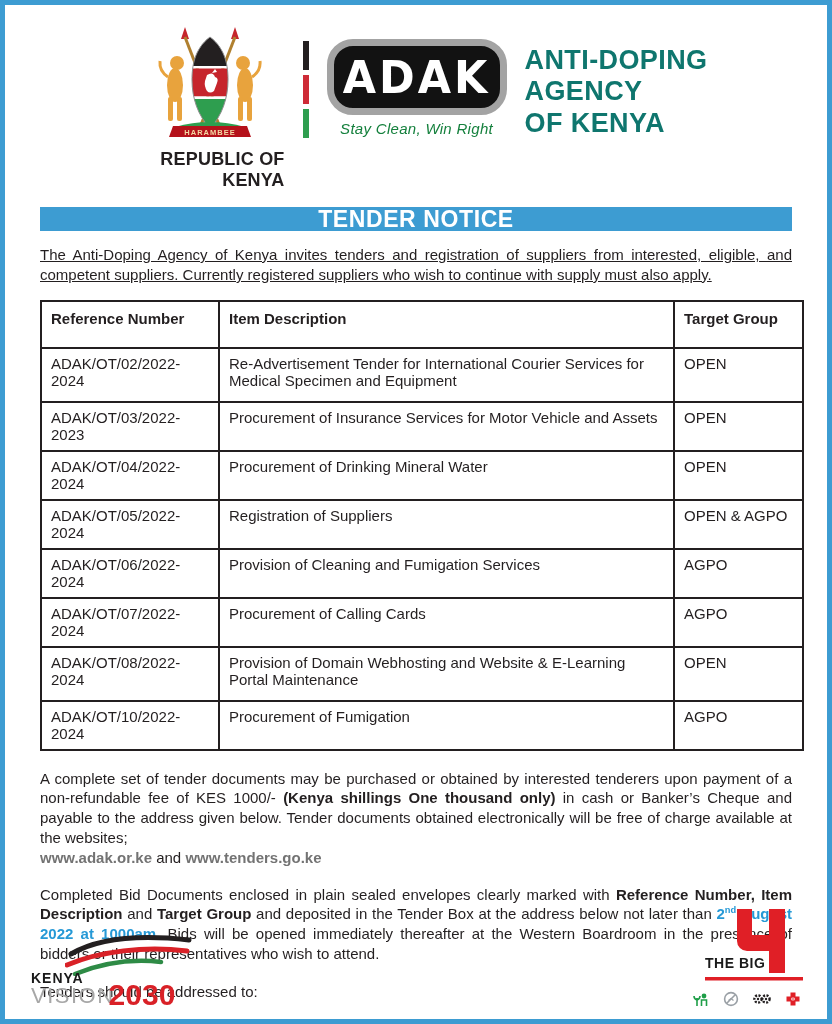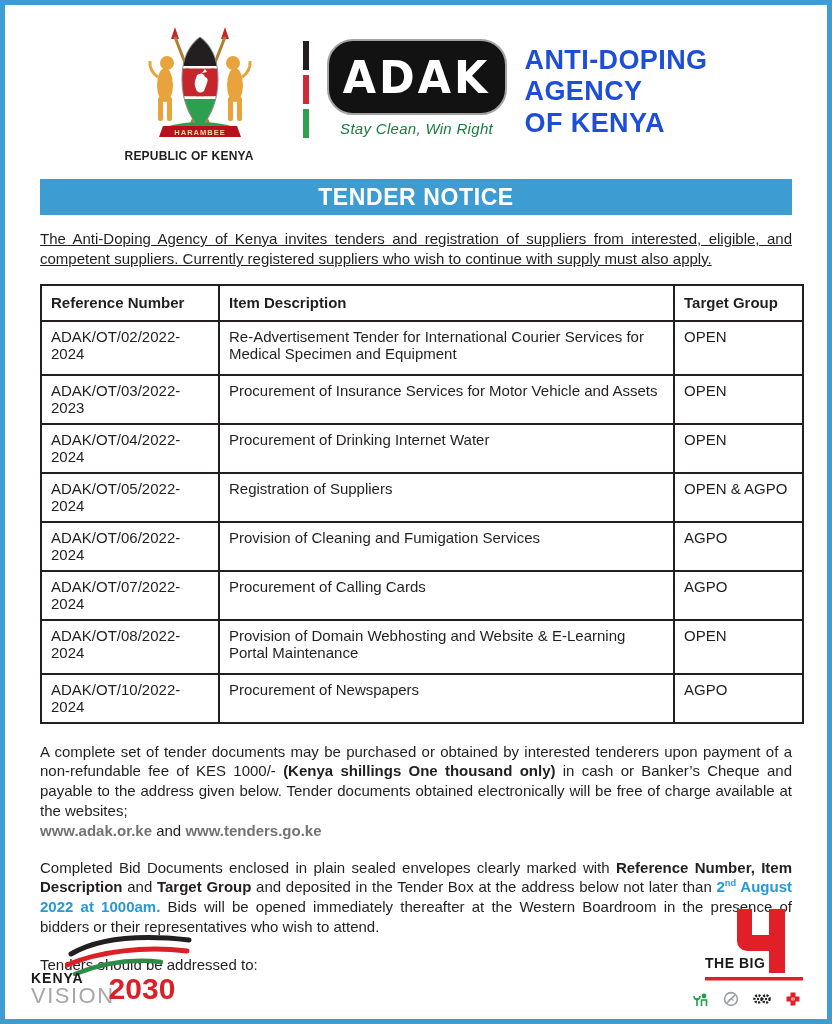--- a/index.html
+++ b/index.html
@@ -9,48 +9,48 @@
     background:#ffffff;
     color:#231f20;
     border:5px solid #3d9cd2;
     position:relative;
     overflow:hidden;
   }
   .page { padding:20px 35px 0 35px; }
 
   
   .header { display:flex; justify-content:center; align-items:flex-start; gap:18px; }
-  .coat-block { width:160px; text-align:left; }
-  .coat-caption { font-size:12px; font-weight:bold; letter-spacing:.2px; margin-top:2px; }
+  .coat-block { width:160px; text-align:right; }
+  .coat-caption { font-size:18px; font-weight:bold; letter-spacing:.2px; margin-top:2px; }
   .tricolor-divider { display:flex; flex-direction:column; gap:5px; margin-top:16px; }
   .tricolor-divider span { width:6px; height:29px; display:block; }
   .seg-black { background:#231f20; }
   .seg-red   { background:#ce2b37; }
   .seg-green { background:#2e9e4f; }
 
   .adak-block { margin-top:14px; text-align:center; }
   .adak-badge {
     width:180px; height:76px; background:#121212;
-    border:2px solid #a3a3a3; border-radius:26px;
+    border:7px solid #a3a3a3; border-radius:26px;
     display:flex; align-items:center; justify-content:center;
   }
   .adak-word {
     color:#ffffff; font-size:43px; font-weight:800; letter-spacing:3px;
     transform:scaleY(1.05); font-family:"DejaVu Sans","Liberation Sans",sans-serif;
   }
   .adak-tagline { font-size:15px; font-style:italic; color:#15803d; margin-top:5px; letter-spacing:.3px; }
 
   .agency-name {
-    margin-top:20px; font-size:27px; font-weight:800; color:#1d4ed8;
+    margin-top:20px; font-size:27px; font-weight:800; color:#0f766e;
     line-height:1.16; letter-spacing:.4px;
   }
 
   
   .banner {
-    margin-top:16px; background:#3d9cd2; height:36px;
+    margin-top:16px; background:#3d9cd2; height:24px;
     display:flex; align-items:center; justify-content:center;
   }
   .banner h1 { color:#ffffff; font-size:23px; font-weight:800; letter-spacing:.6px; }
 
   
   .para { font-size:15px; line-height:1.32; text-align:justify; }
   .intro { margin-top:14px;text-decoration:underline; }
   .bold { font-weight:bold; }
   .blue-link { color:#737373; font-weight:bold; text-decoration:none; }
   .blue-bold { color:#2699d6; font-weight:bold; }
@@ -60,31 +60,31 @@
   table.tenders {
     width:100%; margin-top:15px; border-collapse:collapse; table-layout:fixed;
   }
   .tenders col.c-ref { width:178px; }
   .tenders col.c-desc { width:455px; }
   .tenders col.c-target { width:129px; }
   .tenders th, .tenders td {
     border:2px solid #231f20; font-size:15px; text-align:left;
     vertical-align:top; padding:6px 9px 7px 9px;
   }
-  .tenders th { font-weight:bold; padding-top:8px; padding-bottom:9px; }
+  .tenders th { font-weight:bold; padding-top:8px; padding-bottom:20px; }
   .tenders tr.tall td { padding-bottom:12px; }
 
   .after-table { margin-top:18px; }
   .bid-para { margin-top:17px; }
   .addressed-to { margin-top:18px; text-align:left; }
 
   
   .vision-logo { position:absolute; left:26px; bottom:12px; width:165px; }
   .vision-strokes { display:block; margin-left:34px; }
-  .vision-text { display:flex; align-items:center; margin-top:-6px; }
+  .vision-text { display:flex; align-items:flex-end; margin-top:-6px; }
   .vision-left { display:flex; flex-direction:column; }
   .vision-kenya { font-size:14px; font-weight:800; color:#1a1a1a; letter-spacing:1px; }
   .vision-vision { font-size:22px; color:#a7a7a7; letter-spacing:1.5px; line-height:.95; }
   .vision-year { font-size:30px; font-weight:800; color:#d92127; margin-left:-6px; line-height:.8; }
 
   .big4 { position:absolute; right:20px; bottom:12px; width:120px; text-align:right; }
   .big4-icons { display:flex; justify-content:space-between; padding:2px 6px 0 6px; }
 </style>
 </head>
 <body>
@@ -185,21 +185,21 @@
         <td>Re-Advertisement Tender for International Courier Services for Medical Specimen and Equipment</td>
         <td>OPEN</td>
       </tr>
       <tr>
         <td>ADAK/OT/03/2022-2023</td>
         <td>Procurement of Insurance Services for Motor Vehicle and Assets</td>
         <td>OPEN</td>
       </tr>
       <tr>
         <td>ADAK/OT/04/2022-2024</td>
-        <td>Procurement of Drinking Internet Water</td>
+        <td>Procurement of Drinking Mineral Water</td>
         <td>OPEN</td>
       </tr>
       <tr>
         <td>ADAK/OT/05/2022-2024</td>
         <td>Registration of Suppliers</td>
         <td>OPEN &amp; AGPO</td>
       </tr>
       <tr>
         <td>ADAK/OT/06/2022-2024</td>
         <td>Provision of Cleaning and Fumigation Services</td>
@@ -210,21 +210,21 @@
         <td>Procurement of Calling Cards</td>
         <td>AGPO</td>
       </tr>
       <tr class="tall">
         <td>ADAK/OT/08/2022-2024</td>
         <td>Provision of Domain Webhosting and Website &amp; E-Learning Portal Maintenance</td>
         <td>OPEN</td>
       </tr>
       <tr>
         <td>ADAK/OT/10/2022-2024</td>
-        <td>Procurement of Newspapers</td>
+        <td>Procurement of Fumigation</td>
         <td>AGPO</td>
       </tr>
     </tbody>
   </table>
 
   <p class="para after-table"><span>A complete set of tender documents may be purchased or obtained by interested tenderers upon payment of a non-refundable fee of KES 1000/- </span><span class="bold">(Kenya shillings One thousand only)</span><span> in cash or Banker’s Cheque and payable to the address given below. Tender documents obtained electronically will be free of charge available at the websites; </span><br><span class="blue-link">www.adak.or.ke</span><span>  and </span><span class="blue-link">www.tenders.go.ke</span></p>
 
   <p class="para bid-para"><span>Completed Bid Documents enclosed in plain sealed envelopes clearly marked with </span><span class="bold">Reference Number, Item Description</span><span> and </span><span class="bold">Target Group</span><span> and deposited in the Tender Box at the address below not later than </span><span class="blue-bold"><span>2</span><sup>nd</sup><span> August 2022 at 1000am.</span></span><span> Bids will be opened immediately thereafter at the Western Boardroom in the presence of bidders or their representatives who wish to attend.</span></p>
 
   <p class="para addressed-to">Tenders should be addressed to:</p>

